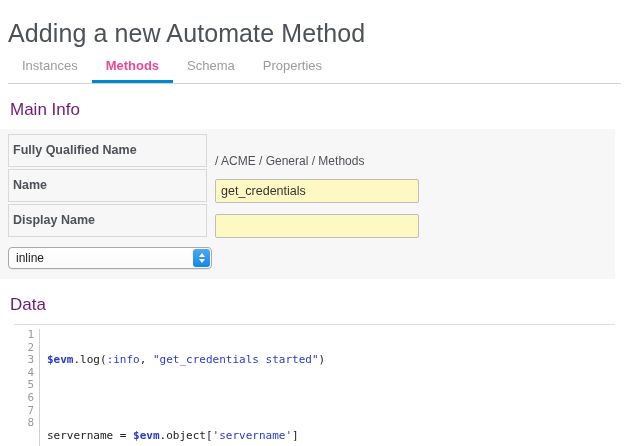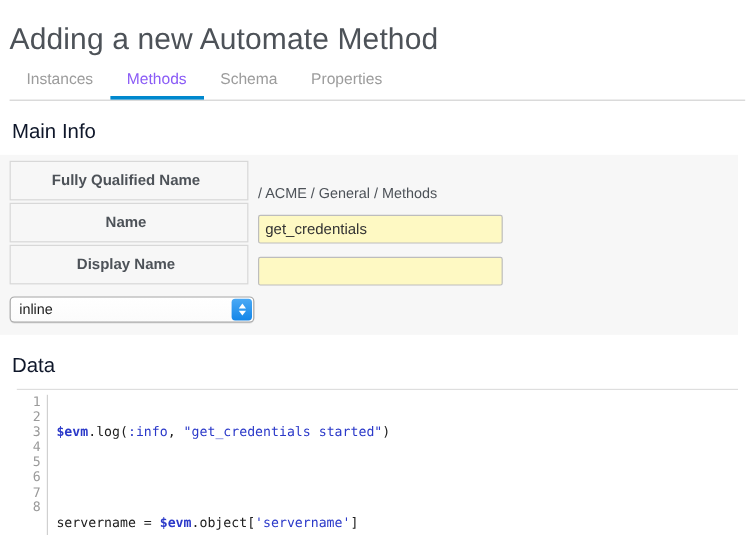--- a/index.html
+++ b/index.html
@@ -36,30 +36,30 @@
     font-size: 13px;
     color: #9c9c9c;
     padding: 0 14px 7px 14px;
     line-height: 14px;
     border-bottom: 3px solid transparent;
     margin-bottom: -1px;
     white-space: nowrap;
     cursor: pointer;
   }
   .tab.active {
-    color: #8b5cf6;
-    font-weight: normal;
+    color: #ec4899;
+    font-weight: bold;
     border-bottom-color: #0088ce;
   }
 
   
   .section-head {
     font-size: 17px;
     font-weight: 400;
-    color: #0f172a;
+    color: #701a75;
     padding: 16px 0 9px 10px;
     line-height: 20px;
   }
 
   
   .form-table {
     background: #f7f7f7;
     margin: 0 14px 0 0;
     width: 615px;
     padding: 4px 0 6px 0;
@@ -68,21 +68,21 @@
     display: flex;
     align-items: center;
     min-height: 30px;
   }
   .form-label {
     width: 199px;
     min-width: 199px;
     margin: 1px 0 1px 8px;
     border: 1px solid #d8d8d8;
     background: #f7f7f7;
-    text-align: center;
+    text-align: left;
     font-size: 12.5px;
     font-weight: bold;
     color: #4d5258;
     padding: 8px 9px 8px 4px;
     line-height: 14px;
     height: 33px;
   }
   .form-value {
     flex: 1;
     padding-left: 8px;

